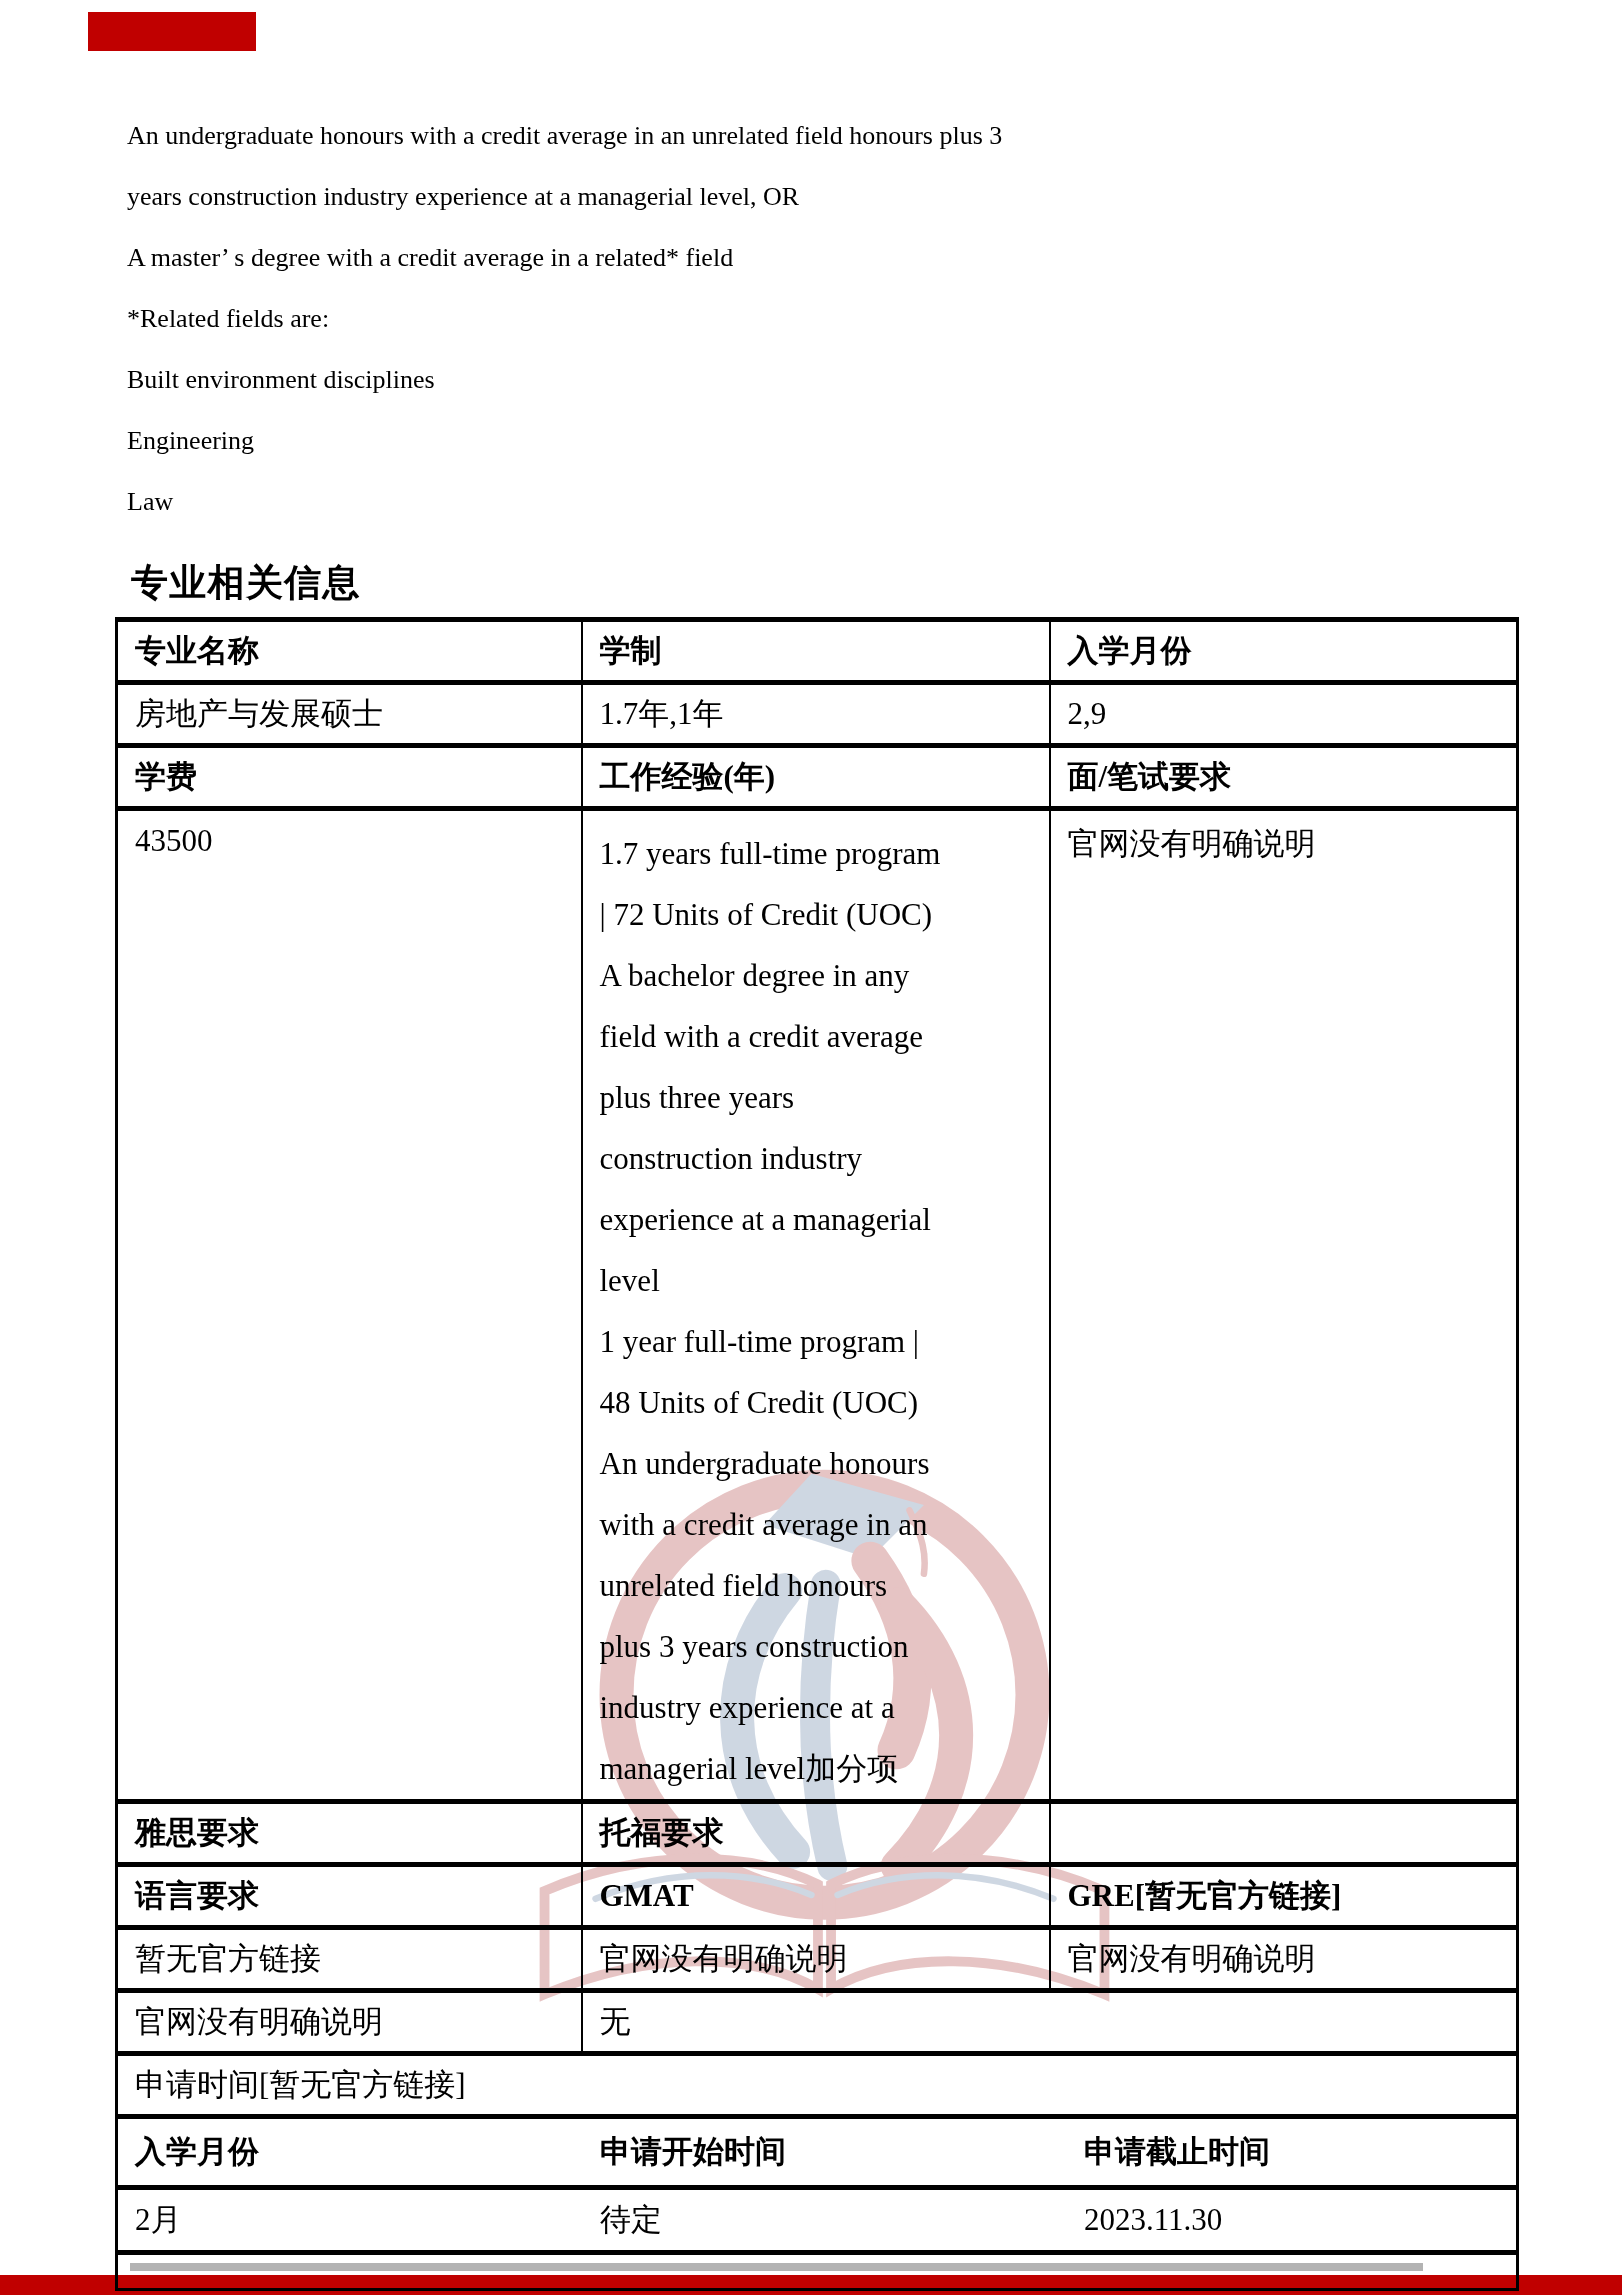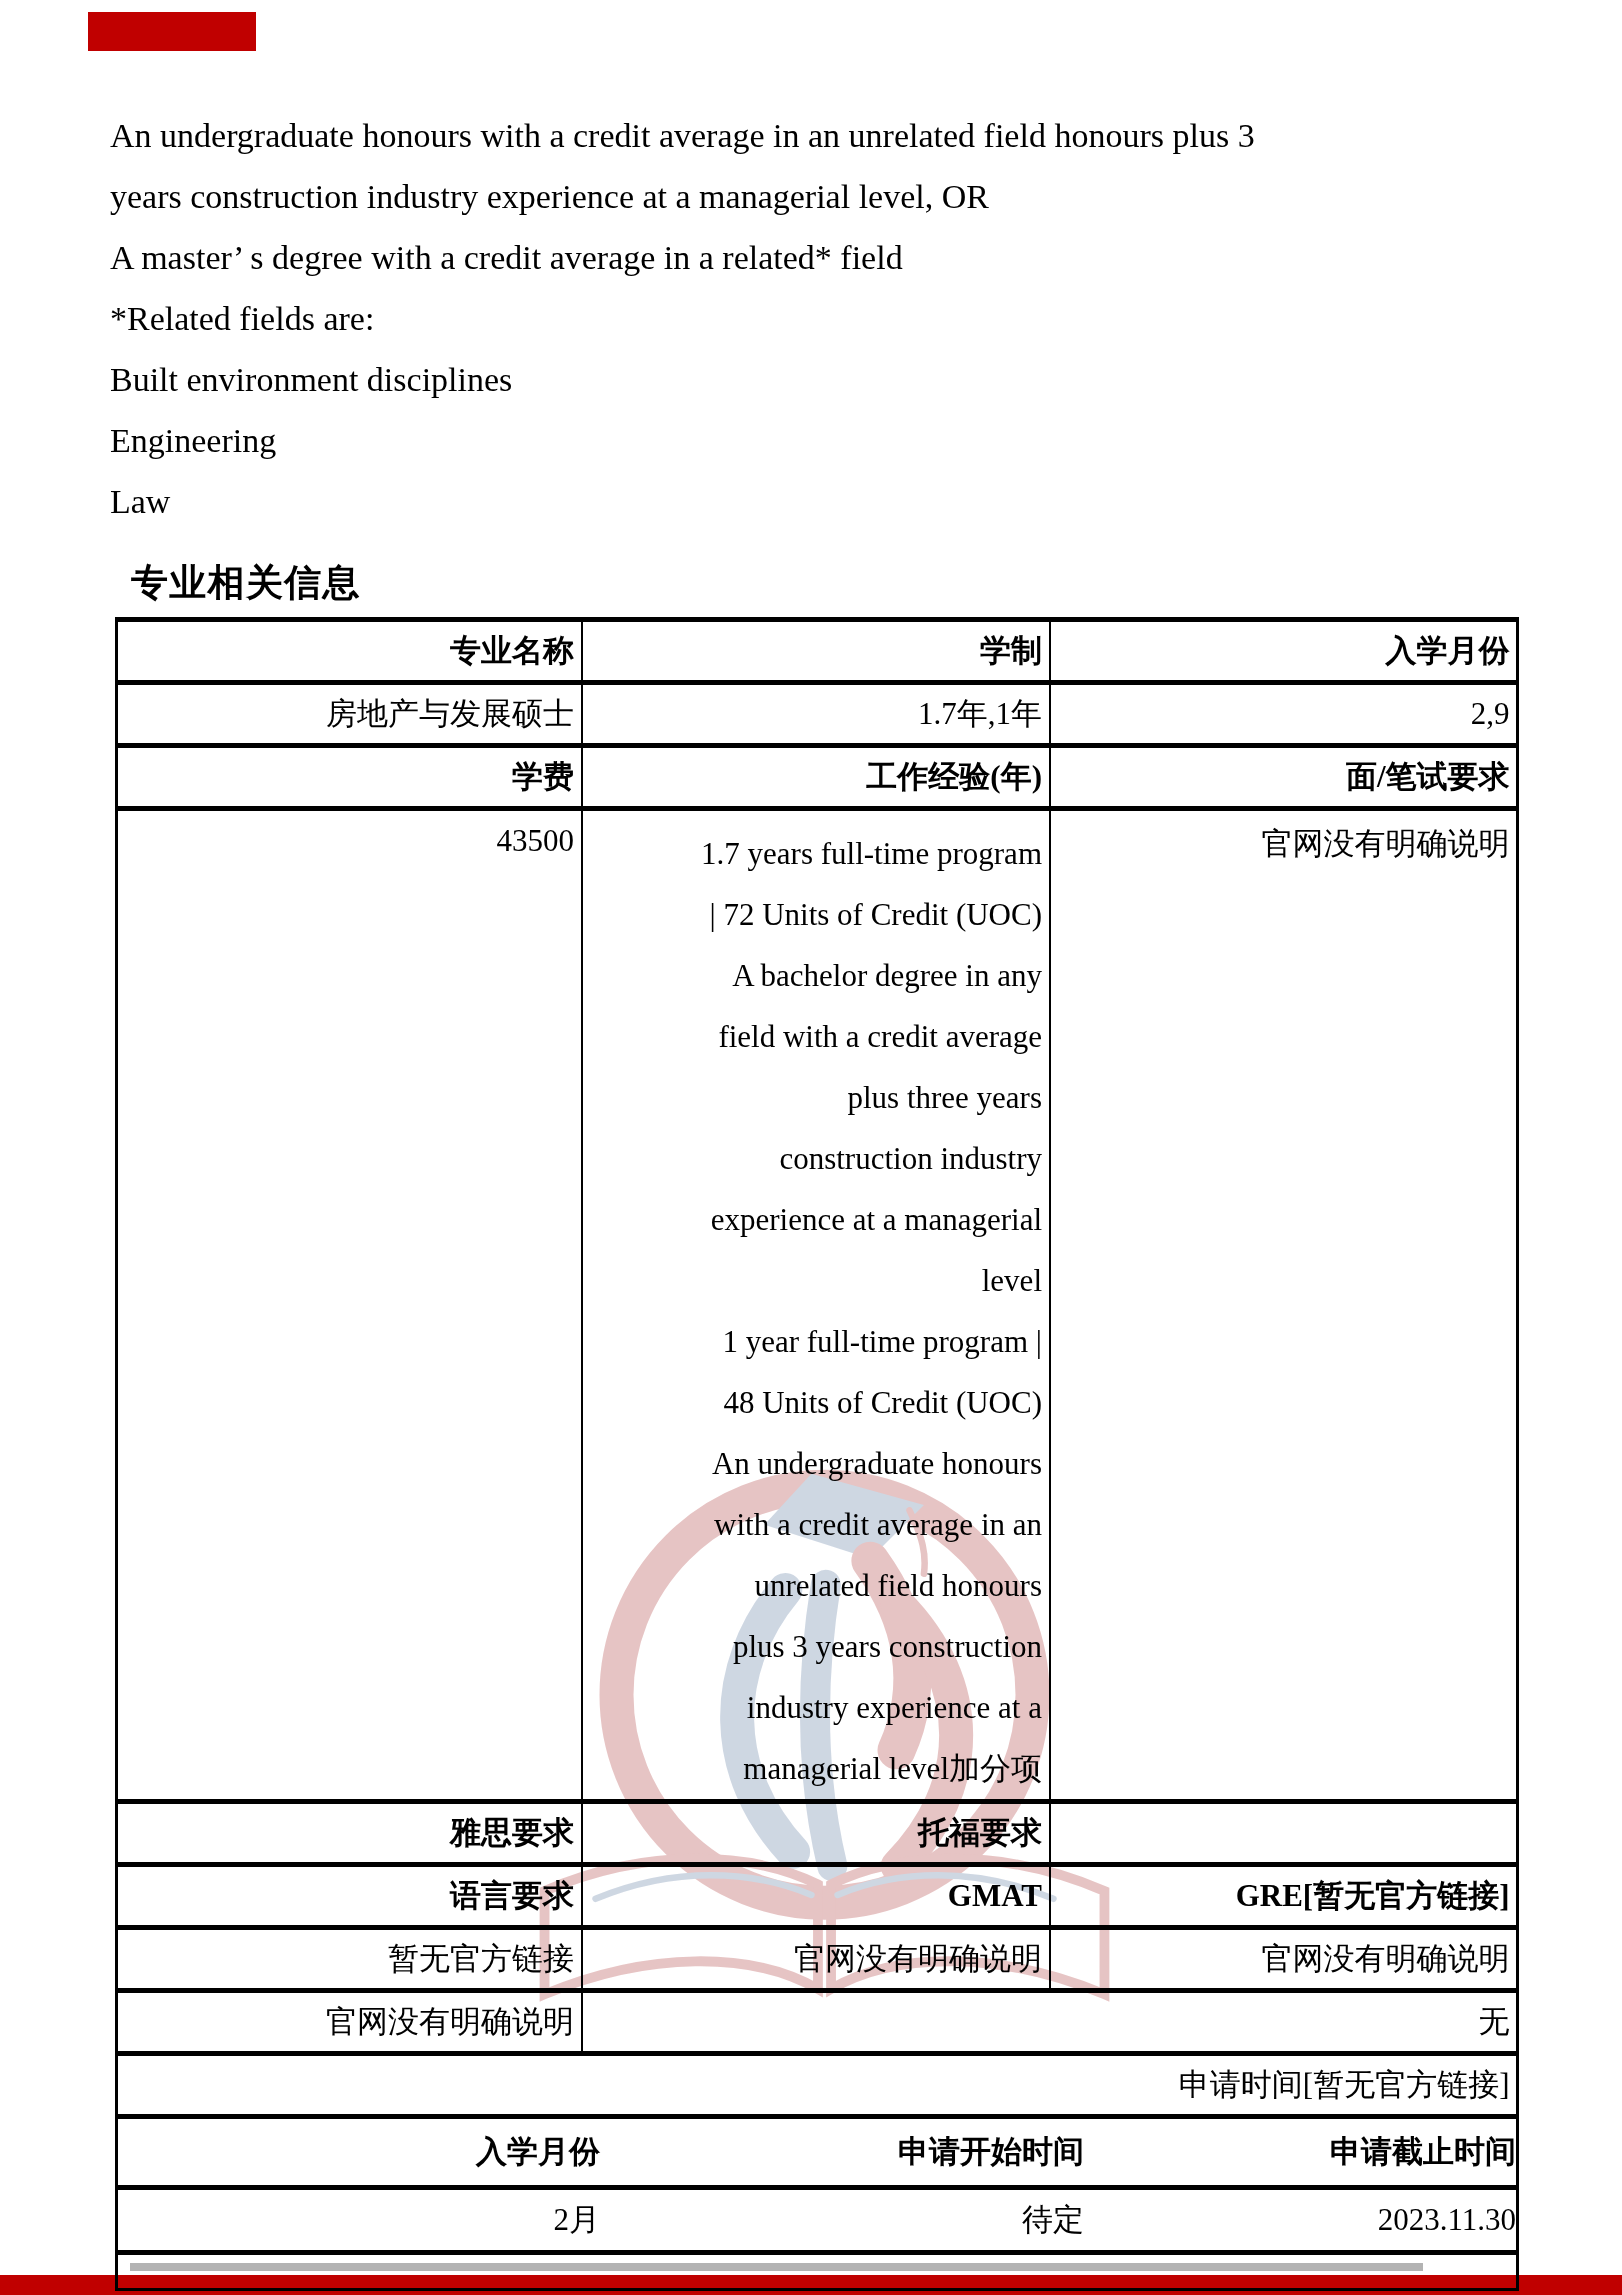--- a/index.html
+++ b/index.html
@@ -18,35 +18,35 @@
   }
   .watermark{
     position:absolute;left:504px;top:1433px;width:641px;height:602px;
     z-index:1;opacity:.5;
   }
   .wm-ring{stroke:var(--wm-red,#cf8a8a);fill:none;}
   .wm-red{stroke:var(--wm-red,#cf8a8a);fill:none;stroke-linecap:round;}
   .wm-blue{stroke:var(--wm-blue,#9fb0c7);fill:none;stroke-linecap:round;}
   .wm-cap{fill:var(--wm-blue,#9fb0c7);}
   .intro{
-    position:absolute;left:110px;top:105px;width:1420px;z-index:2;
-    font-size:34px;line-height:61px;
+    position:absolute;left:127px;top:105px;width:1420px;z-index:2;
+    font-size:26px;line-height:61px;
   }
   .section-title{
     position:absolute;left:120px;top:547px;margin:11px;z-index:2;
     font-size:37px;font-weight:bold;letter-spacing:1.3px;
   }
   .info-table{
     position:absolute;left:115px;top:617px;width:1404px;z-index:2;
     border-collapse:collapse;border:3.9px solid #000;table-layout:fixed;
     background:transparent;font-size:31px;
   }
   .info-table td{
     border:2.6px solid #000;border-top-width:5.9px;border-bottom-width:5.9px;
-    padding:0 6.5px 0 17px;vertical-align:middle;overflow:hidden;text-align:right;
+    padding:0 6.5px 0 17px;vertical-align:middle;overflow:hidden;
   }
   .info-table tr.hrow td{font-weight:bold;}
   .info-table td.top{vertical-align:top;padding-top:11.8px;}
   .info-table td.pre{white-space:pre-line;line-height:61px;}
   .info-table td.nosides{border-left-width:0;border-right-width:0;padding:0;}
   .subgrid{display:grid;grid-template-columns:482px 484px auto;align-items:center;width:100%;}
   .subgrid span{display:block;}
   .subgrid span:first-child{padding-left:17px;}
   .subgrid.bold span{font-weight:bold;}
   tr.grayrow td{border-bottom-width:0;border-left-width:0;border-right-width:0;padding:0;vertical-align:top;}

